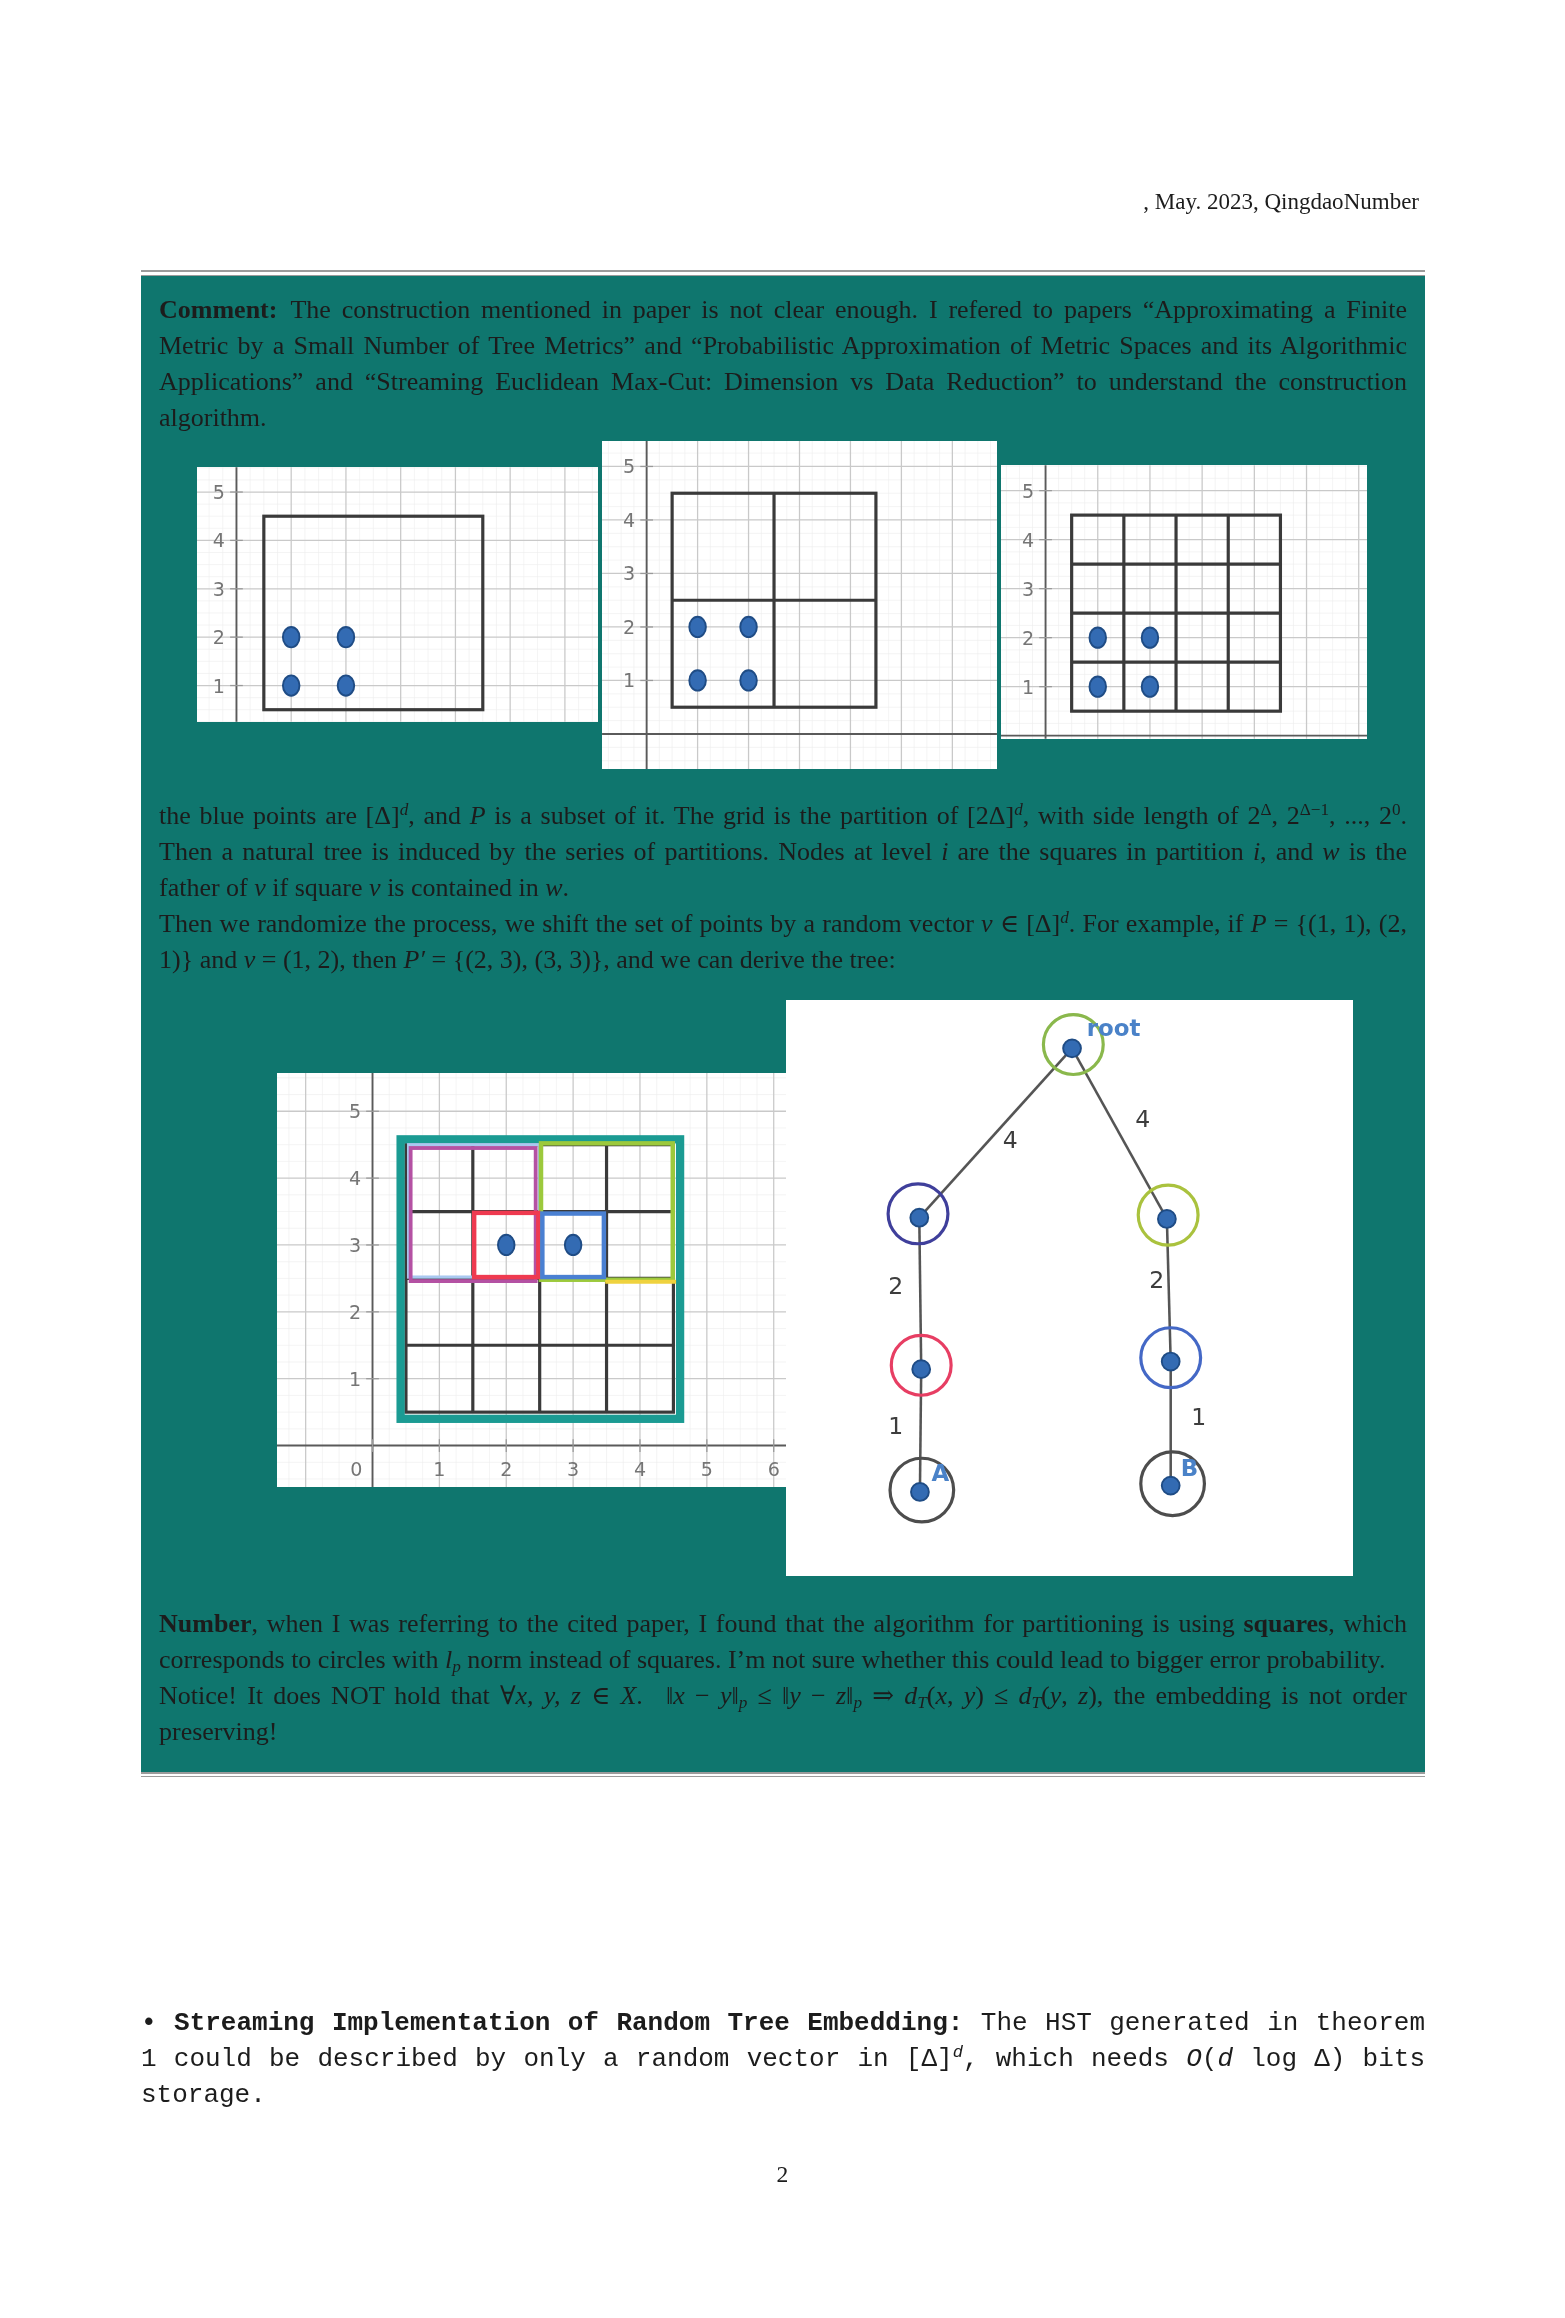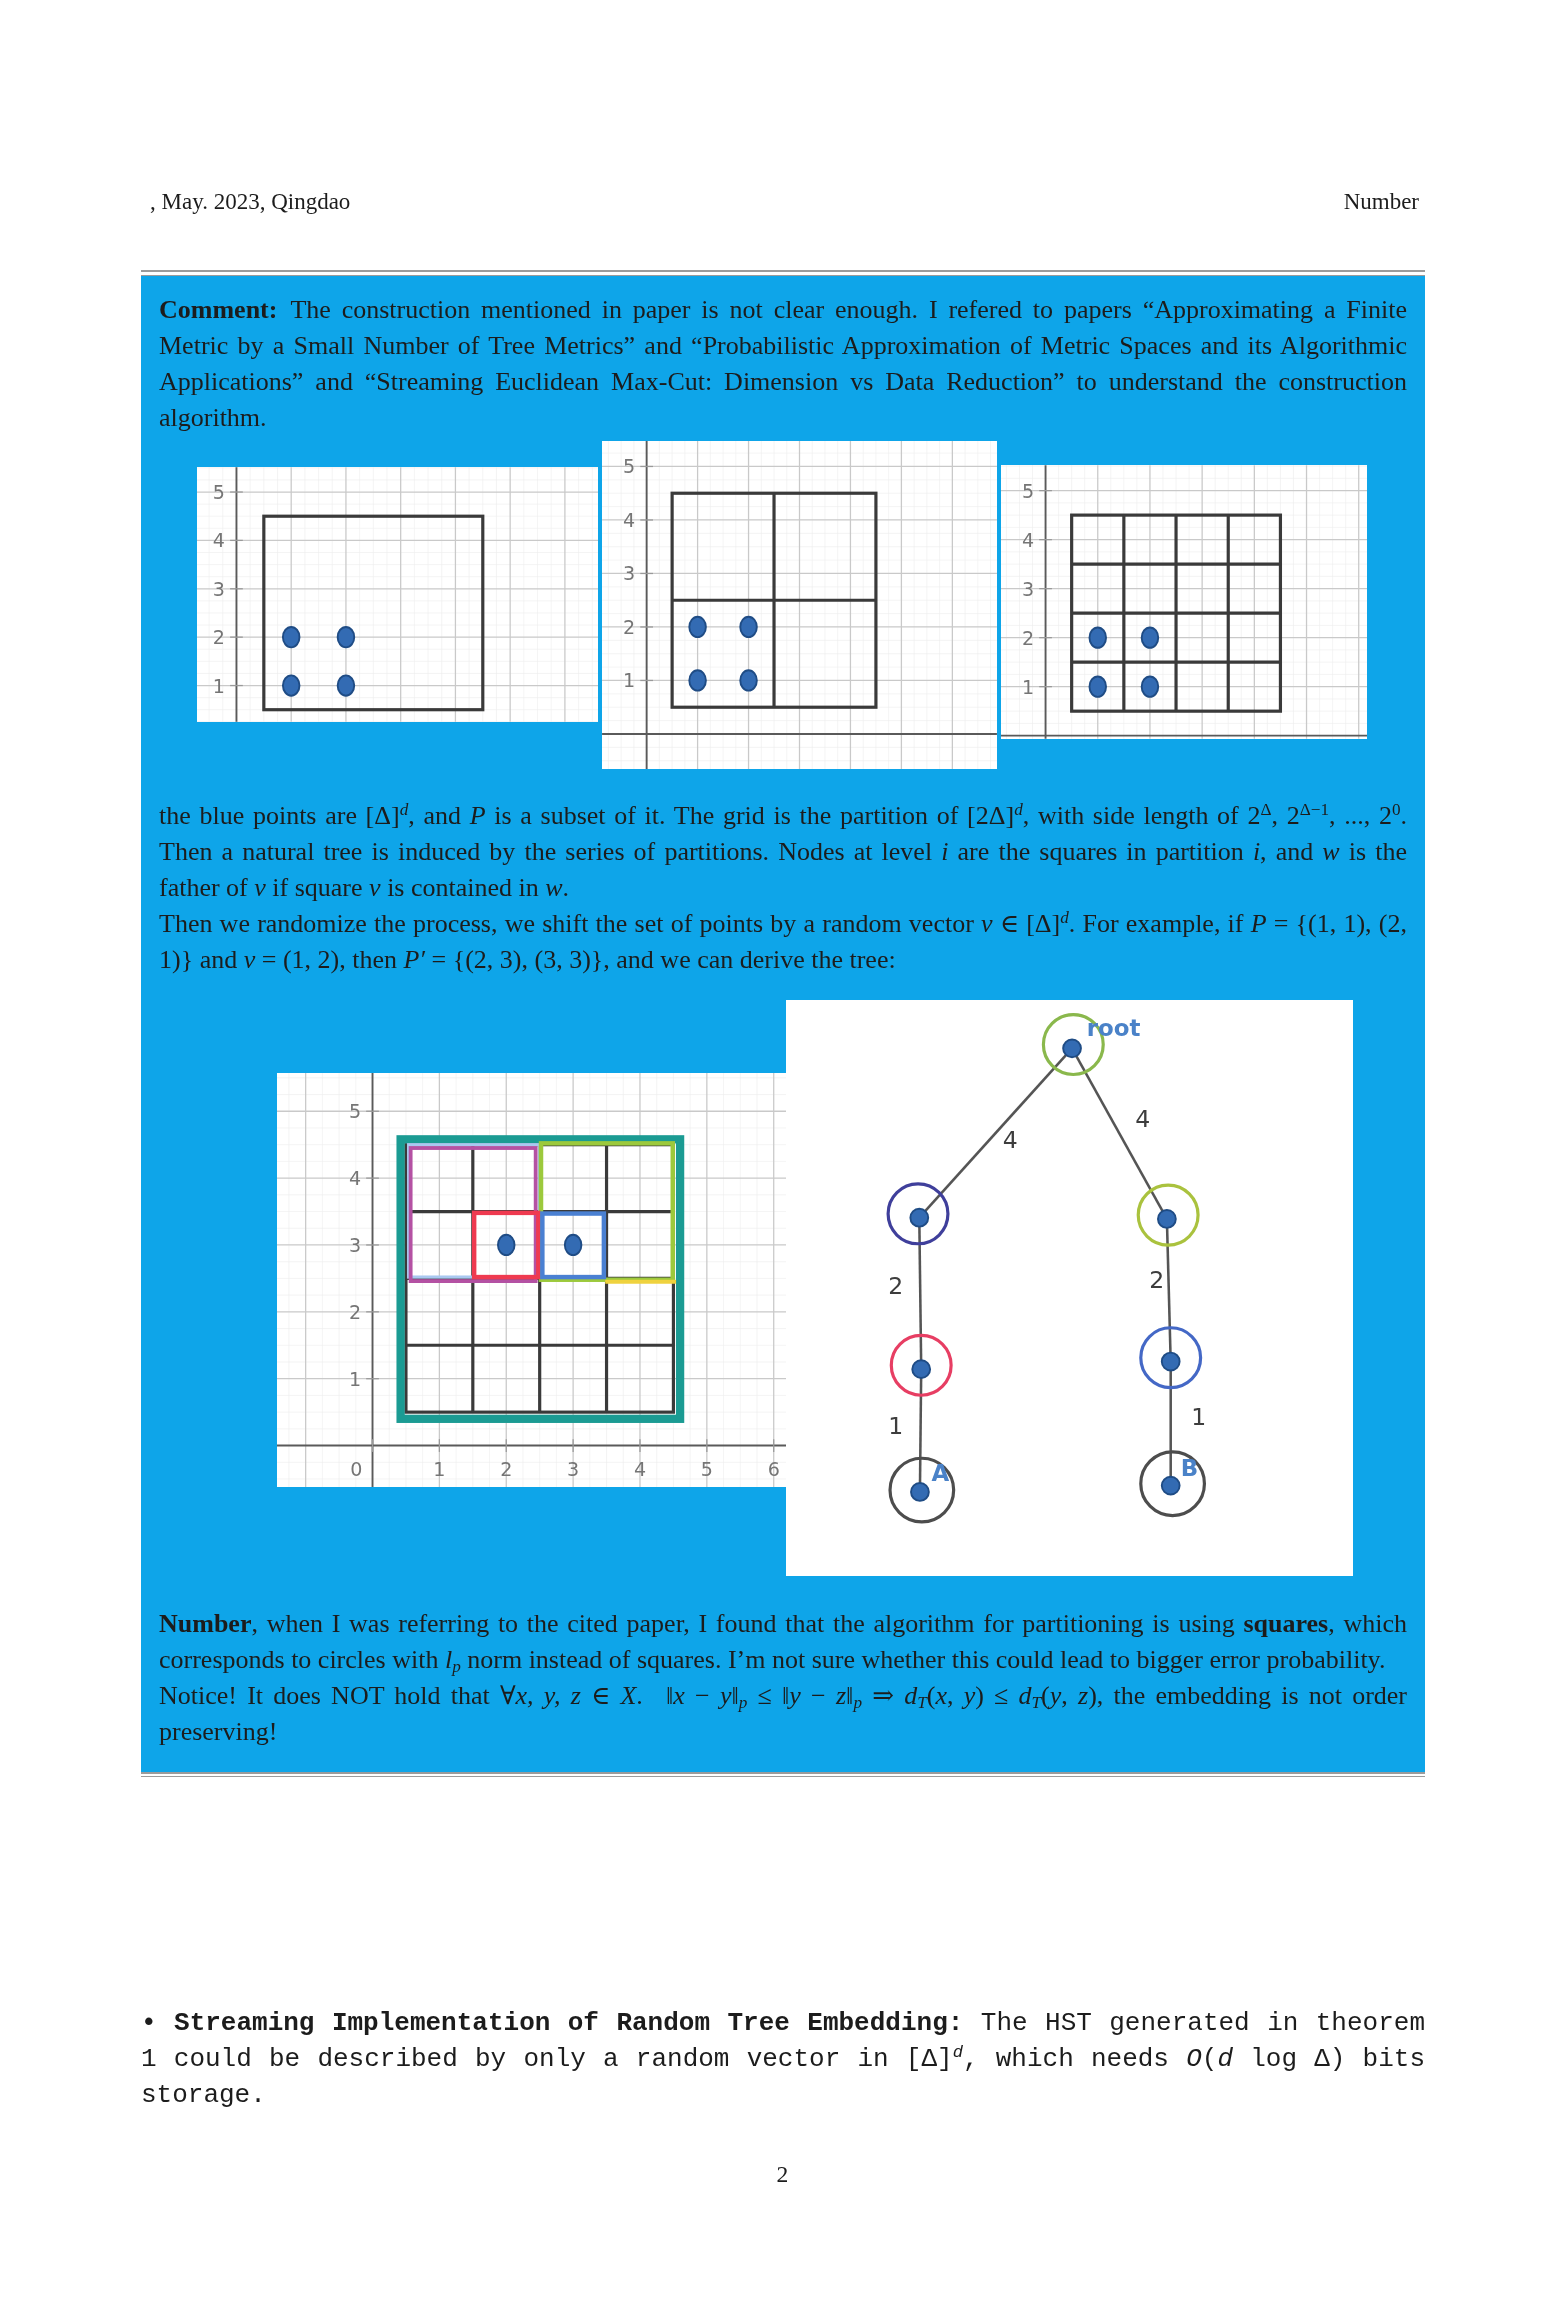--- a/index.html
+++ b/index.html
@@ -1,22 +1,22 @@
 <!DOCTYPE html>
 <html style="font-size:10.2px"><head>
 <meta charset="utf-8">
 <style>
   html,body{margin:0;padding:0;background:#ffffff;}
   .page{position:relative;width:1565px;height:2319px;background:#ffffff;overflow:hidden;
         font-family:"Liberation Serif","DejaVu Serif",serif;color:#1c1c1c;}
   .header{position:absolute;left:150px;top:189px;width:1269px;display:flex;
-          justify-content:space-between;font-size:23px;}
+          justify-content:flex-end;font-size:23px;}
   .comment-box{position:absolute;left:141px;top:270px;width:1284px;}
   .rule{height:2.5px;border-top:2.5px solid #9b9b9b;border-bottom:1.3px solid #9b9b9b;}
-  .box-inner{background:#0ea5e9;padding:16.6px 18px 21.7px 18px;}
+  .box-inner{background:#0f766e;padding:16.6px 18px 21.7px 18px;}
   .box-inner p{margin:0;font-size:26px;line-height:36px;text-align:justify;}
   .figure-row1{position:relative;height:349px;margin:5.1px 0 7.6px 0;}
   .figure-row2{position:relative;height:613px;margin:6.4px 0 9px 0;}
   .panel{position:absolute;background:#ffffff;}
   svg{display:block;}
   .rb{font-weight:bold;}
   .ri{font-style:italic;}
   .rsup{font-size:66%;vertical-align:0.55em;line-height:0;}
   .rsub{font-size:66%;vertical-align:-0.25em;line-height:0;}
   .bullet{position:absolute;left:141px;top:2005px;width:1284px;margin:0;

